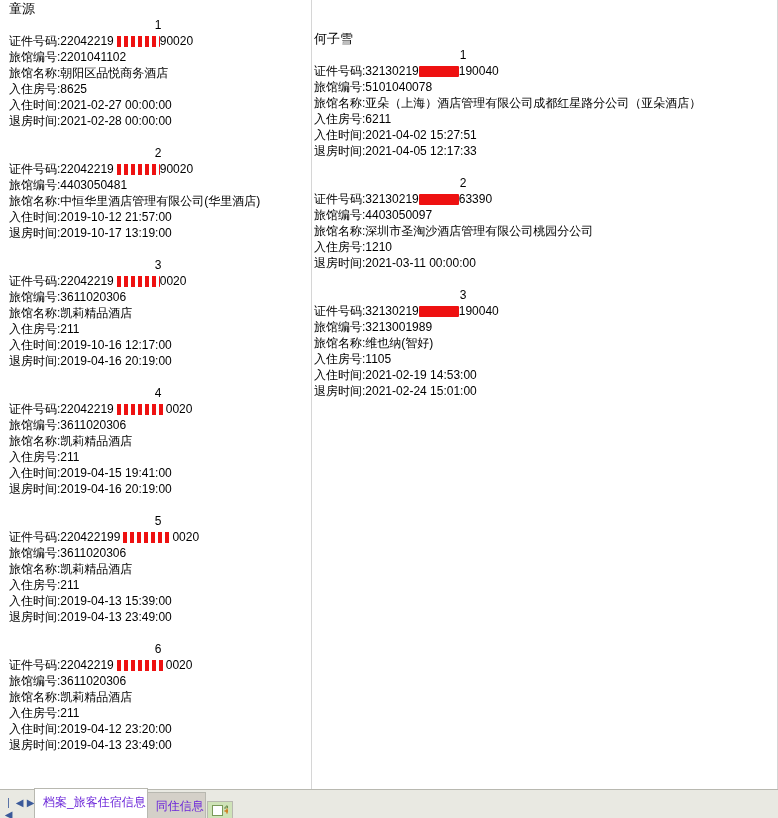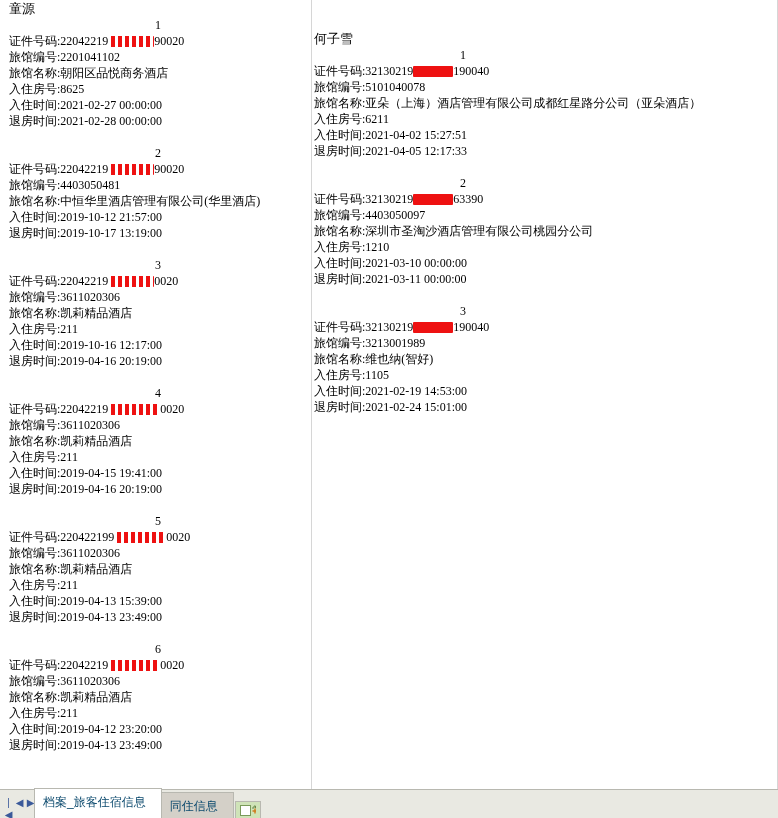--- a/index.html
+++ b/index.html
@@ -21,21 +21,20 @@
     left: 0;
     top: 0;
     width: 778px;
     height: 790px;
     background: #ffffff;
   }
   .col {
     position: absolute;
     top: 0;
     width: 312px;
-    font-family: Liberation Serif, serif;
   }
   .col-left { left: 8px; }
   .col-right { left: 313px; margin-top: 30px; }
   .col-divider {
     position: absolute;
     top: 0;
     left: 311px;
     width: 1px;
     height: 790px;
     background: #d6d6d6;
@@ -120,26 +119,26 @@
     position: absolute;
     left: 34px;
     top: 0;
     display: flex;
     align-items: flex-end;
     height: 28px;
   }
   .tab {
     font-size: 12px;
     line-height: 16px;
-    padding: 5px 15px 6px 8px;
+    padding: 5px 1px 6px 8px;
     background: #d4d0c8;
     border: 1px solid #b8b8b0;
     border-bottom: none;
     margin-right: -1px;
-    color: #0c4a6e;
+    color: #6d28d9;
     position: relative;
     top: 2px;
   }
   .tab.active {
     background: #ffffff;
     font-weight: normal;
     top: 0;
     padding-bottom: 8px;
     z-index: 2;
   }
@@ -242,21 +241,20 @@
           <div class="row"><span>入住时间:</span><span>2021-04-02 15:27:51</span></div>
           <div class="row"><span>退房时间:</span><span>2021-04-05 12:17:33</span></div>
         </div>
         <div class="spacer"></div>
         <div class="group">
           <div class="group-num">2</div>
           <div class="row"><span>证件号码:</span><span>32130219</span><span class="redact" style="width: 40px;"></span><span>63390</span></div>
           <div class="row"><span>旅馆编号:</span><span>4403050097</span></div>
           <div class="row wide"><span>旅馆名称:</span><span>深圳市圣淘沙酒店管理有限公司桃园分公司</span></div>
           <div class="row"><span>入住房号:</span><span>1210</span></div>
-          <div class="row"><span>入住时间:</span><span>2021-03-10 00:00:00</span></div>
           <div class="row"><span>退房时间:</span><span>2021-03-11 00:00:00</span></div>
         </div>
         <div class="spacer"></div>
         <div class="group">
           <div class="group-num">3</div>
           <div class="row"><span>证件号码:</span><span>32130219</span><span class="redact" style="width: 40px;"></span><span>190040</span></div>
           <div class="row"><span>旅馆编号:</span><span>3213001989</span></div>
           <div class="row"><span>旅馆名称:</span><span>维也纳(智好)</span></div>
           <div class="row"><span>入住房号:</span><span>1105</span></div>
           <div class="row"><span>入住时间:</span><span>2021-02-19 14:53:00</span></div>

